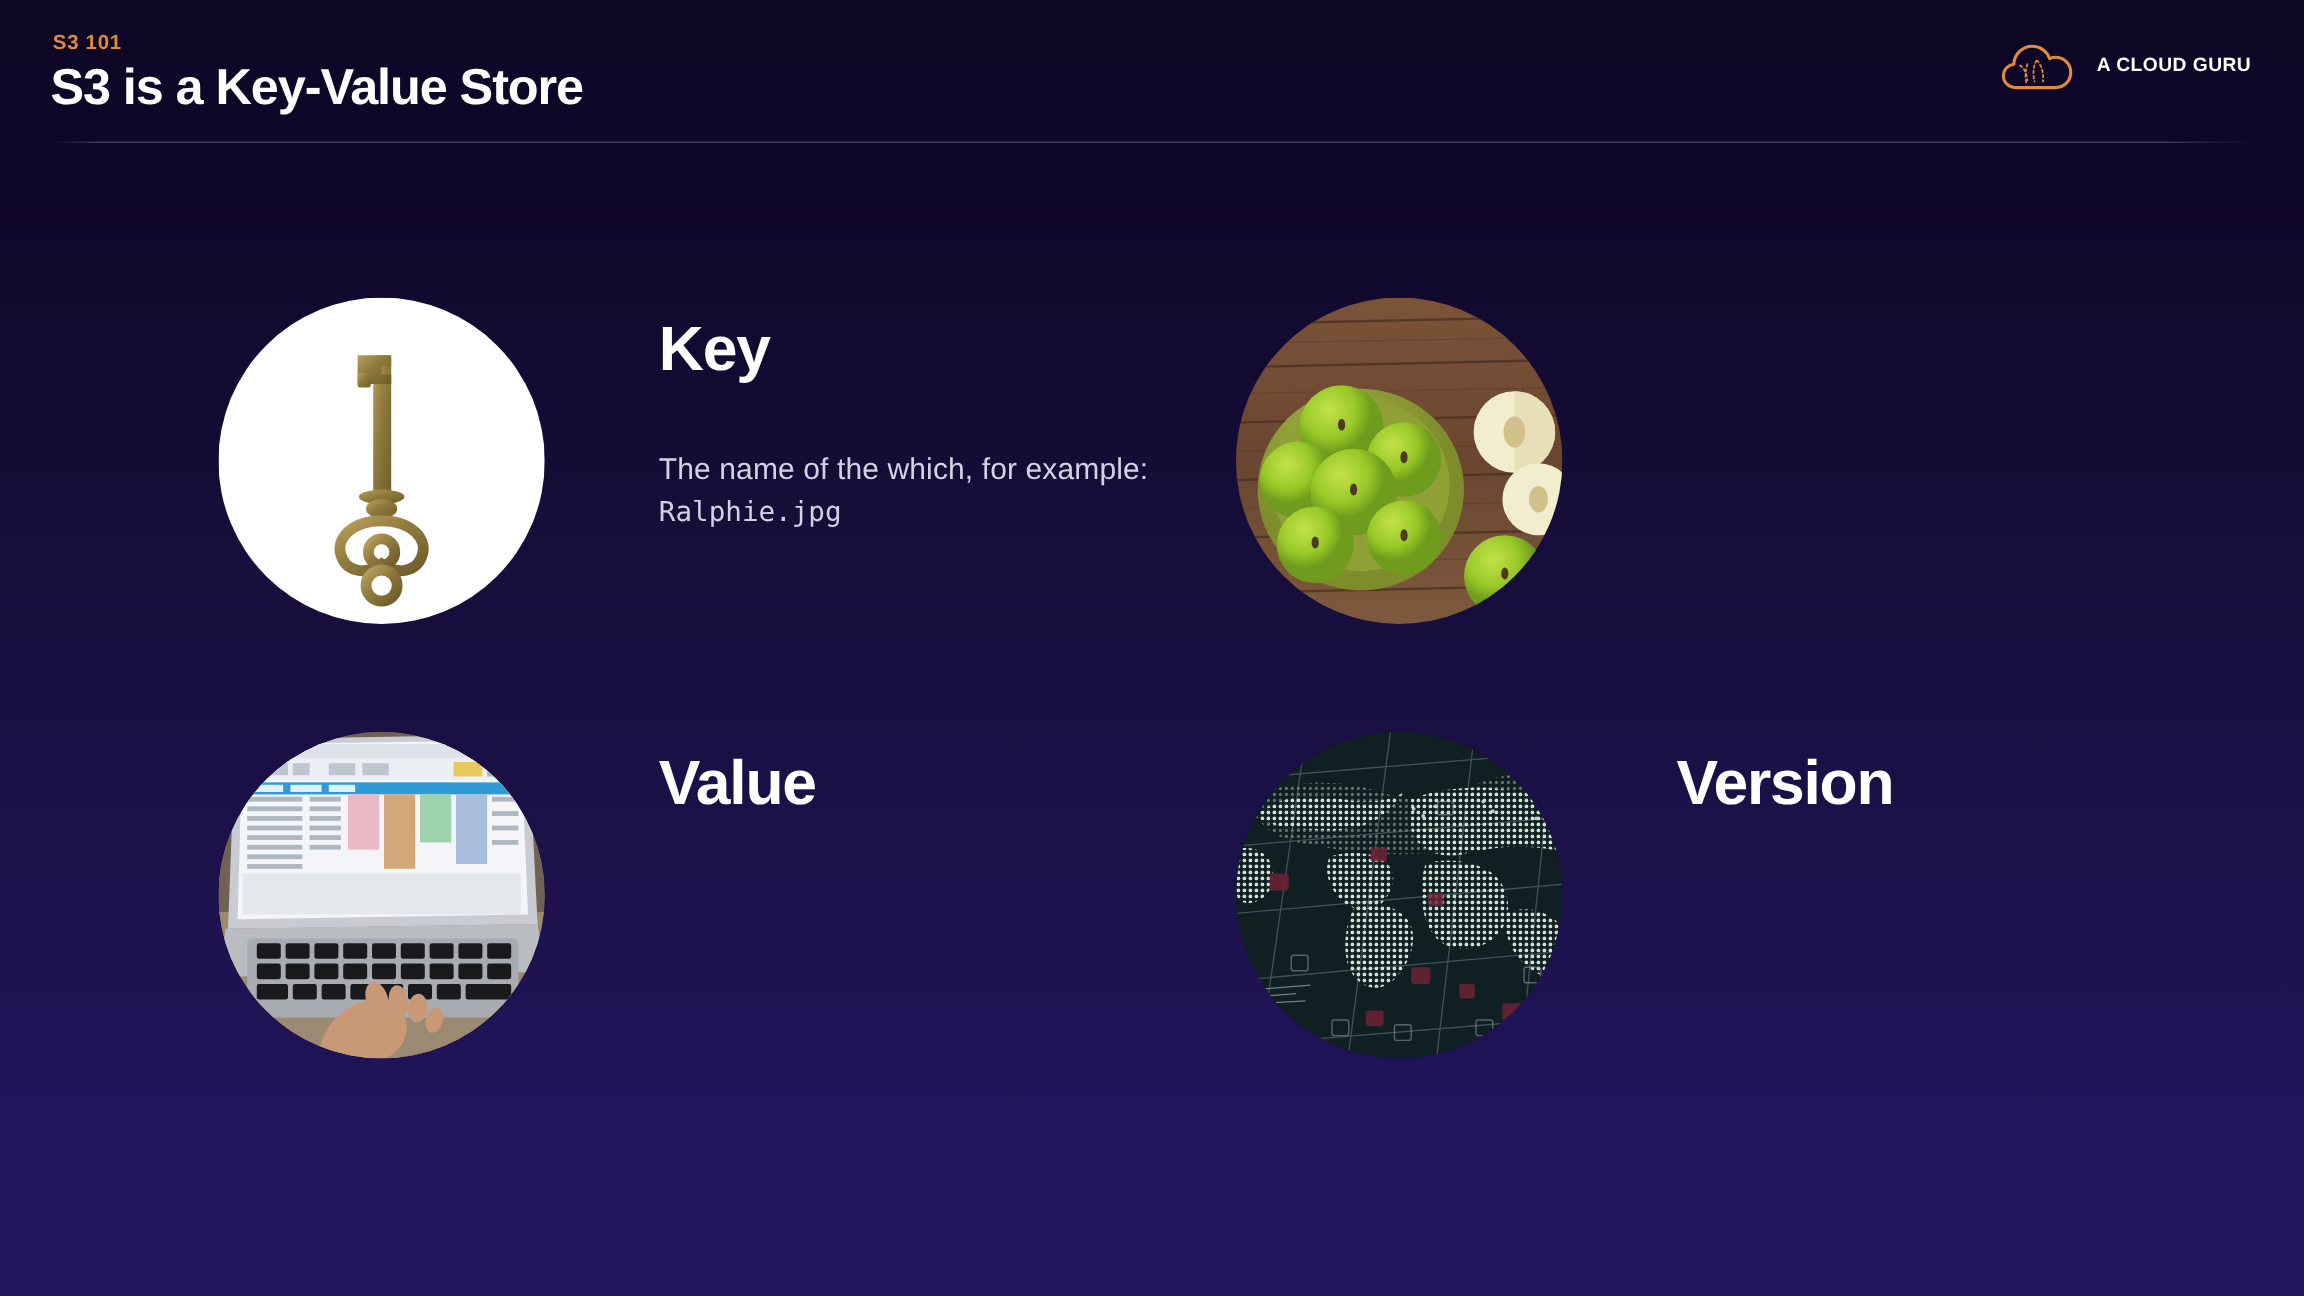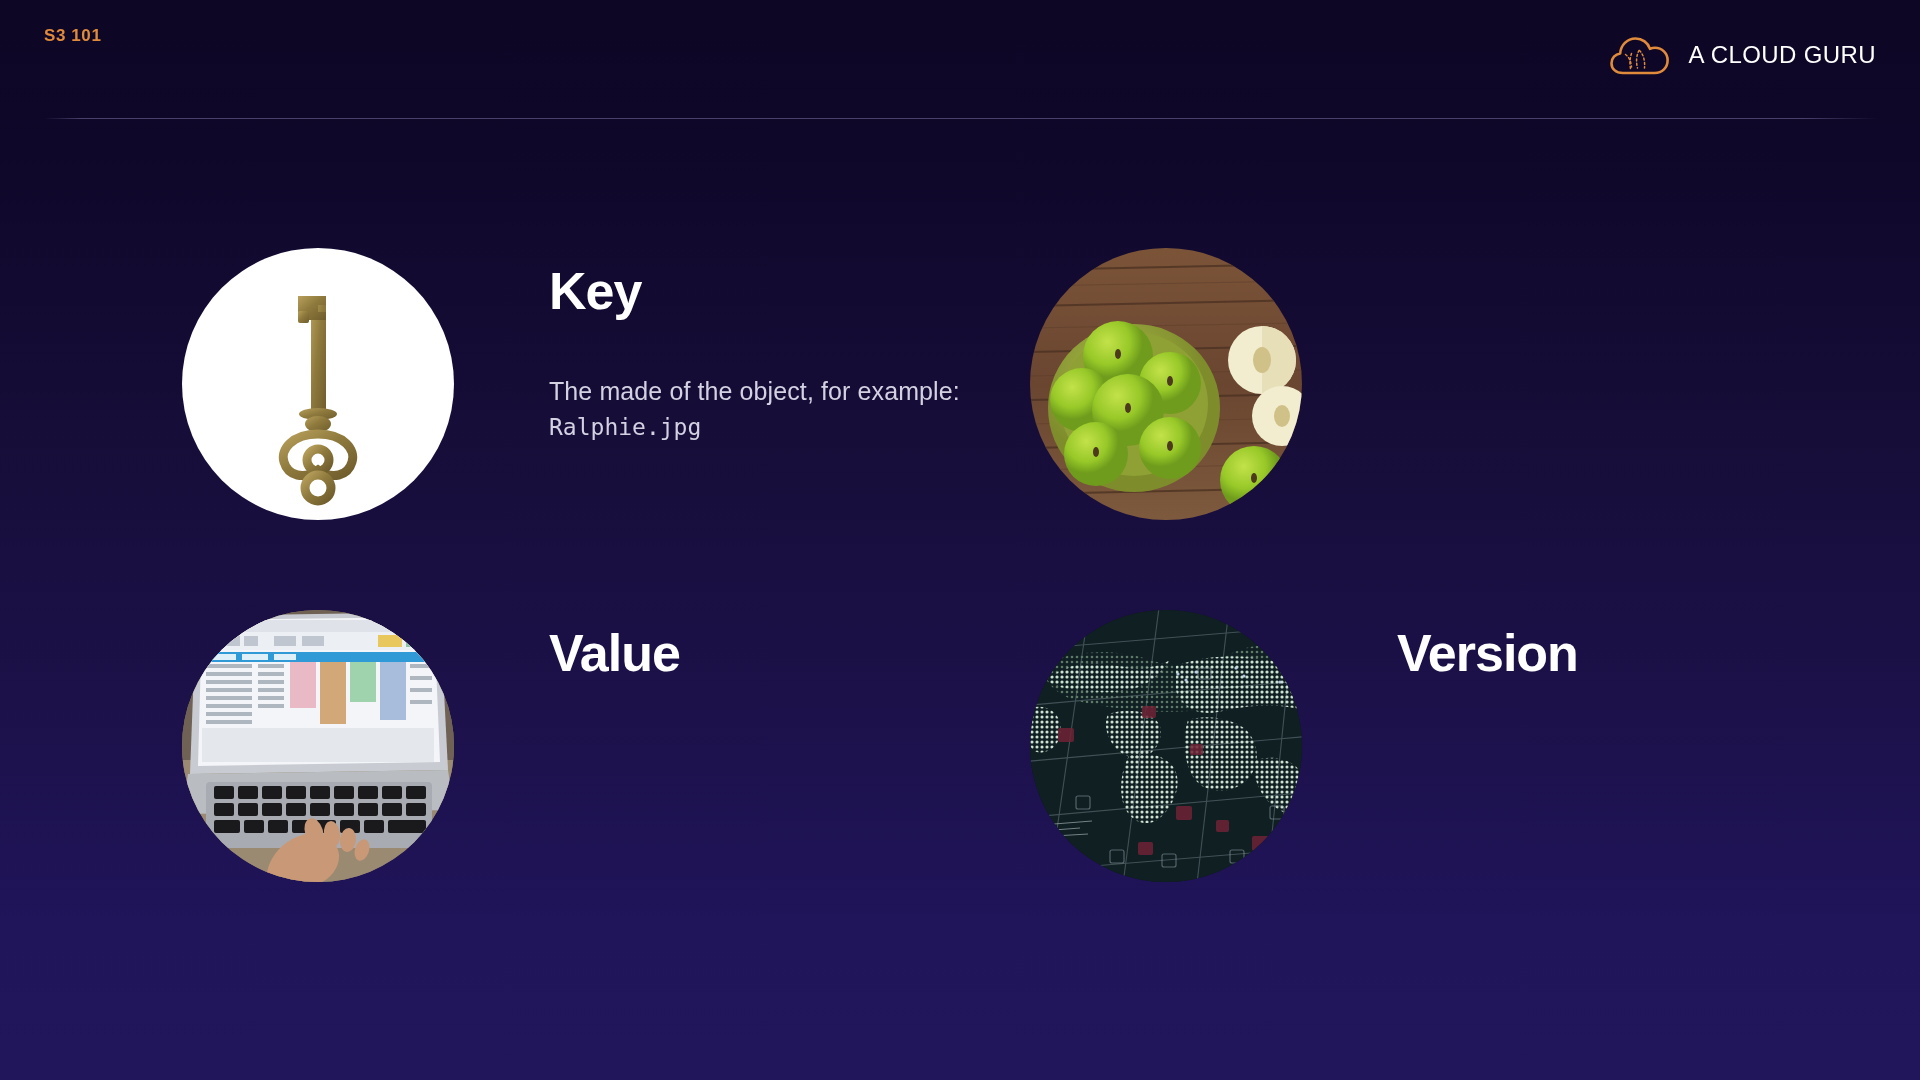--- a/index.html
+++ b/index.html
@@ -79,22 +79,22 @@
     align-items: center;
     gap: 16px;
     height: 50px;
   }
   .brand-mark {
     width: 64px;
     height: 44px;
     display: block;
   }
   .brand-text {
-    font-size: 24px;
-    font-weight: normal;
+    font-size: 16px;
+    font-weight: bold;
     letter-spacing: 0.4px;
     color: #ffffff;
     white-space: nowrap;
   }
 
   
   .grid {
     position: absolute;
     left: 0;
     top: 0;
@@ -153,20 +153,21 @@
     margin-top: 10px;
   }
 </style>
 </head>
 <body>
 
 <div class="slide">
 
   <div class="header">
     <div class="eyebrow">S3 101</div>
+    <div class="slide-title">S3 is a Key-Value Store</div>
   </div>
   <div class="header-rule"></div>
 
   <div class="brand">
     <span class="brand-mark">
       <svg viewBox="0 0 64 44" xmlns="http://www.w3.org/2000/svg">
         <path d="M14 40 C6.5 40 2.5 35.5 2.5 30.2 C2.5 25.2 6.2 21.1 11.2 20.5
                  C11.6 12.2 18.2 5.5 26.6 5.5 C33.3 5.5 39 9.8 41 15.8
                  C42.5 15.1 44.2 14.7 46 14.7 C53 14.7 58.6 20.3 58.6 27.2
                  C58.6 34.5 53.3 40 45.6 40 Z" fill="none" stroke="#e08a3c" stroke-width="2.6" stroke-linejoin="round"></path>
@@ -202,21 +203,21 @@
           <g fill="none" stroke="url(#brass)" stroke-width="9">
             <path d="M136 186 C110 186 98 202 102 214 C106 228 122 232 136 222
                      C150 232 166 228 170 214 C174 202 162 186 136 186 Z"></path>
             <circle cx="136" cy="212" r="11"></circle>
             <circle cx="136" cy="240" r="13"></circle>
           </g>
         </svg>
       </div>
       <div class="copy">
         <h2 class="item-head">Key</h2>
-        <p class="item-body"><span>The made of the object, for example: </span><span class="mono">Ralphie.jpg</span></p>
+        <p class="item-body"><span>The name of the which, for example: </span><span class="mono">Ralphie.jpg</span></p>
       </div>
     </div>
 
     <div class="item item-r1 item-c2">
       <div class="thumb">
         <svg viewBox="0 0 272 272" xmlns="http://www.w3.org/2000/svg">
           <defs>
             <linearGradient id="wood" x1="0" y1="0" x2="0" y2="1">
               <stop offset="0%" stop-color="#7b5438"></stop>
               <stop offset="50%" stop-color="#6a4530"></stop>

